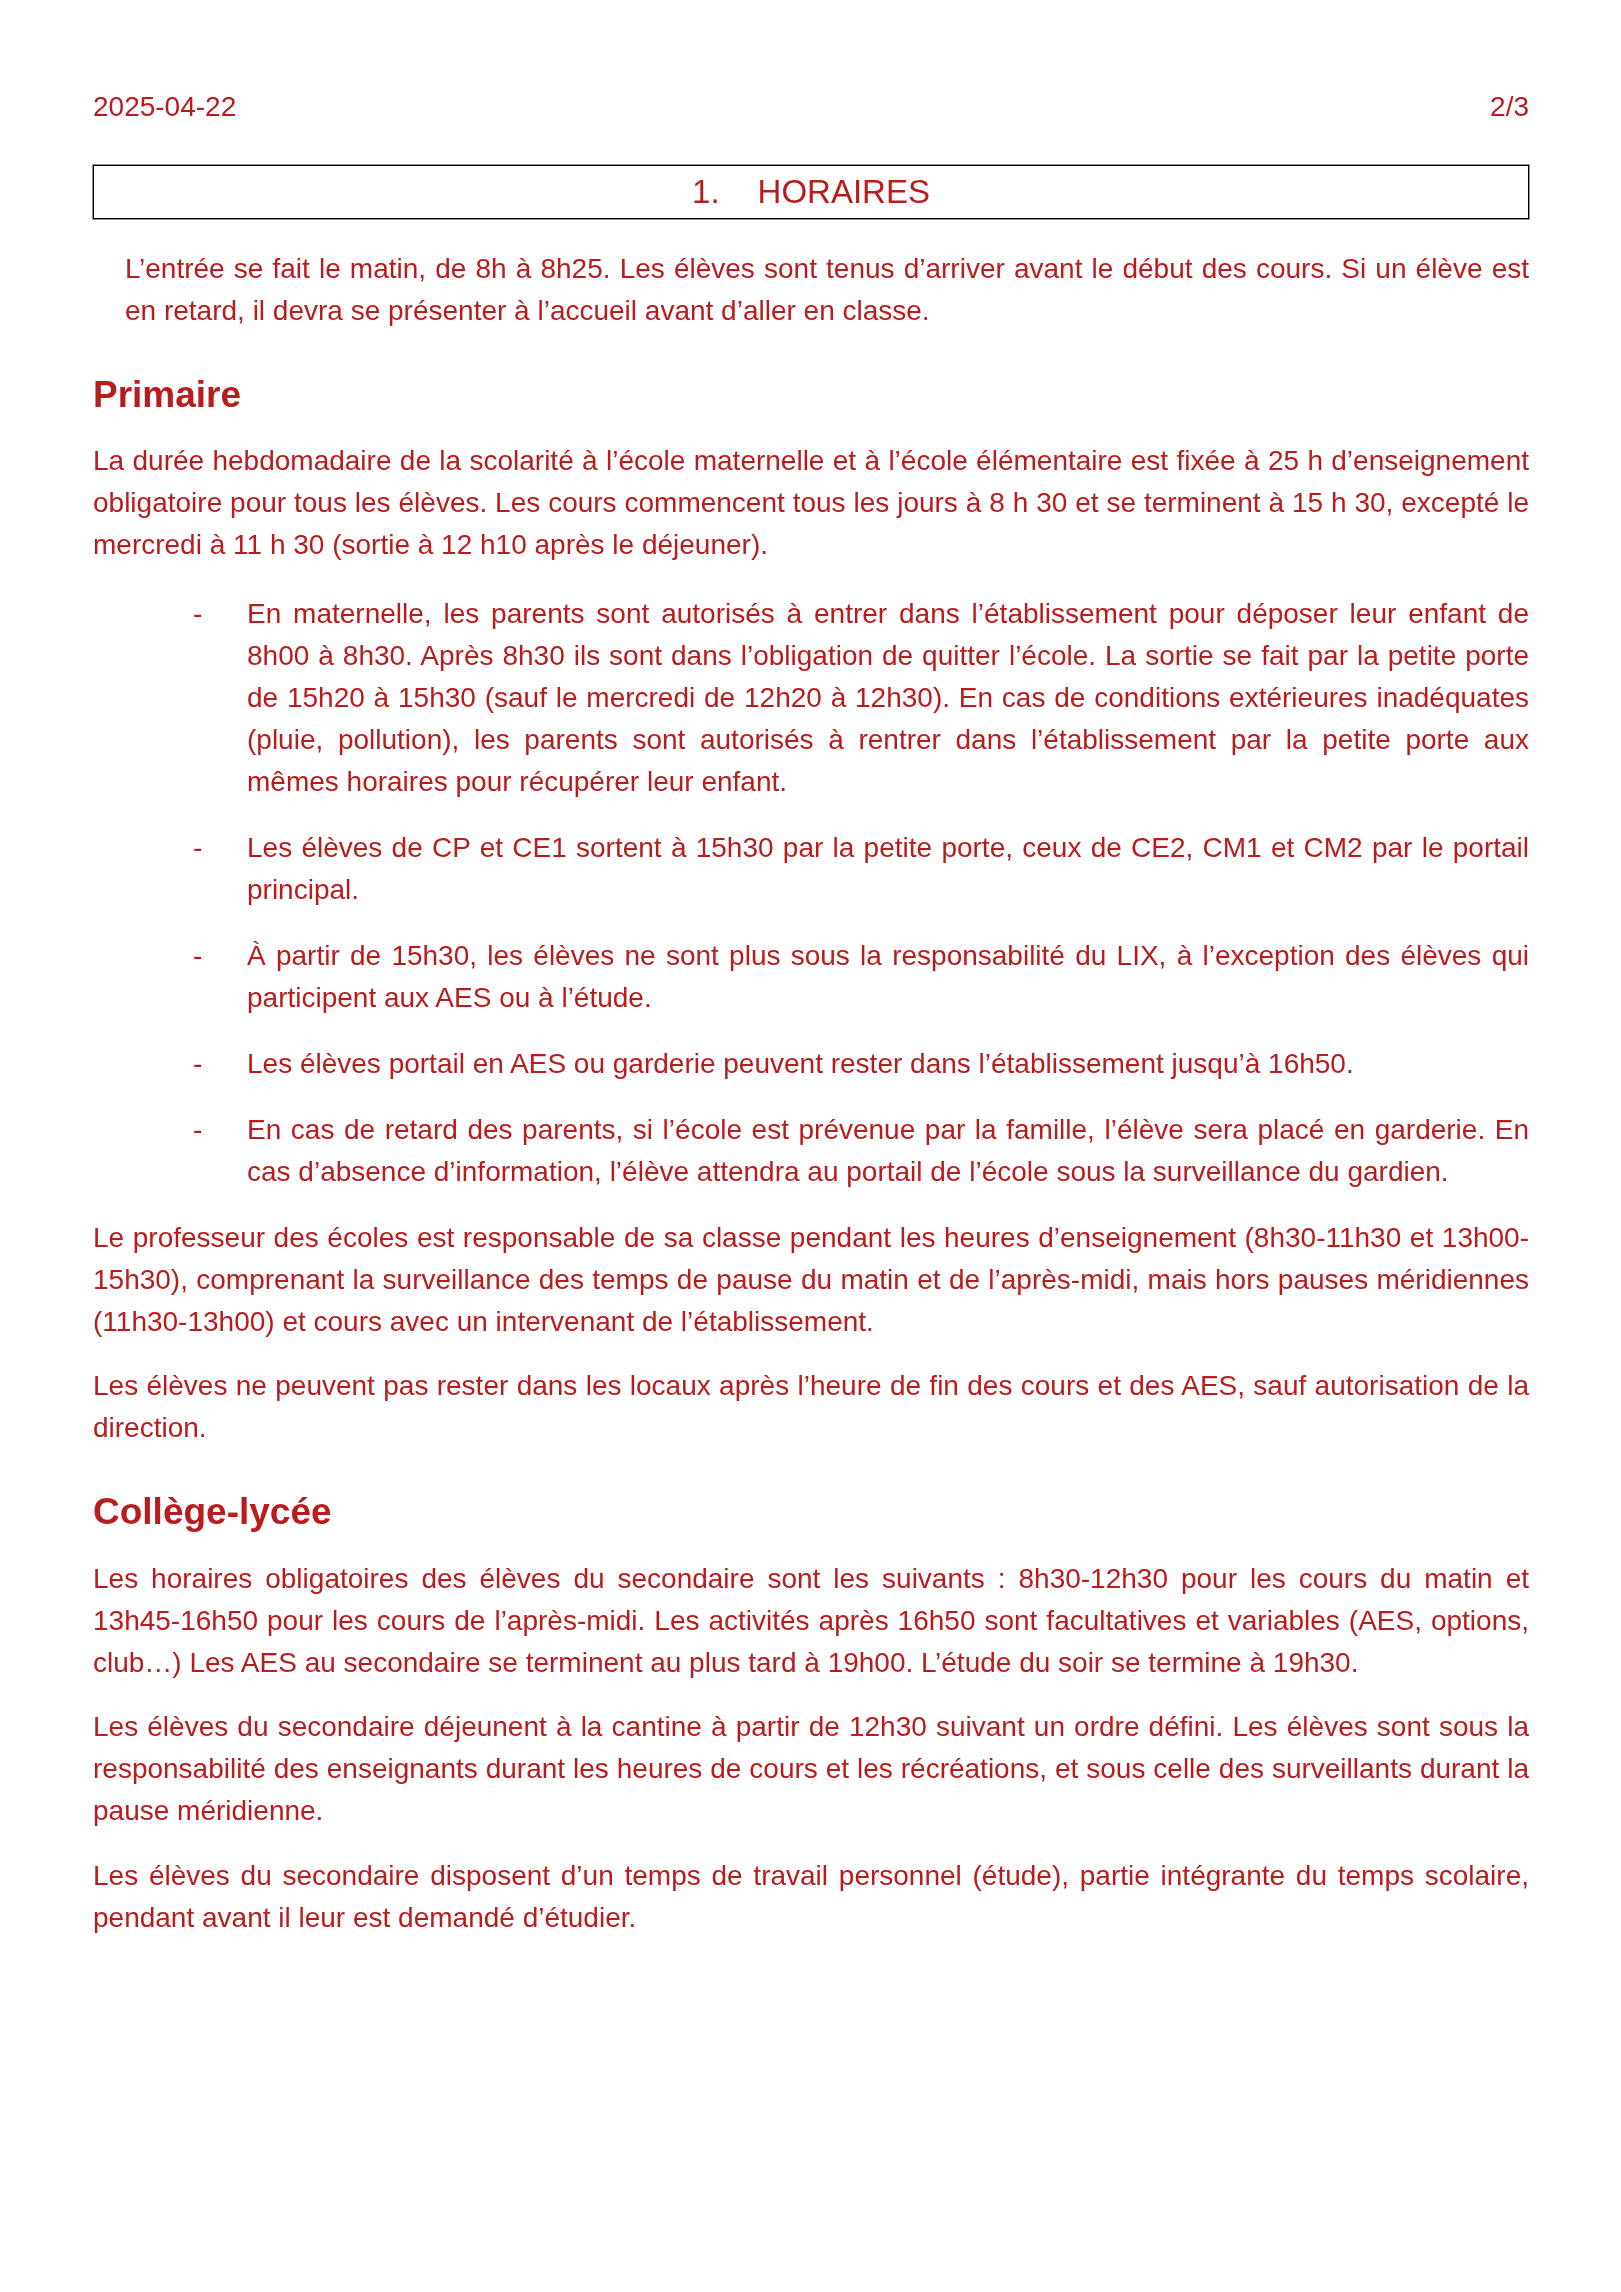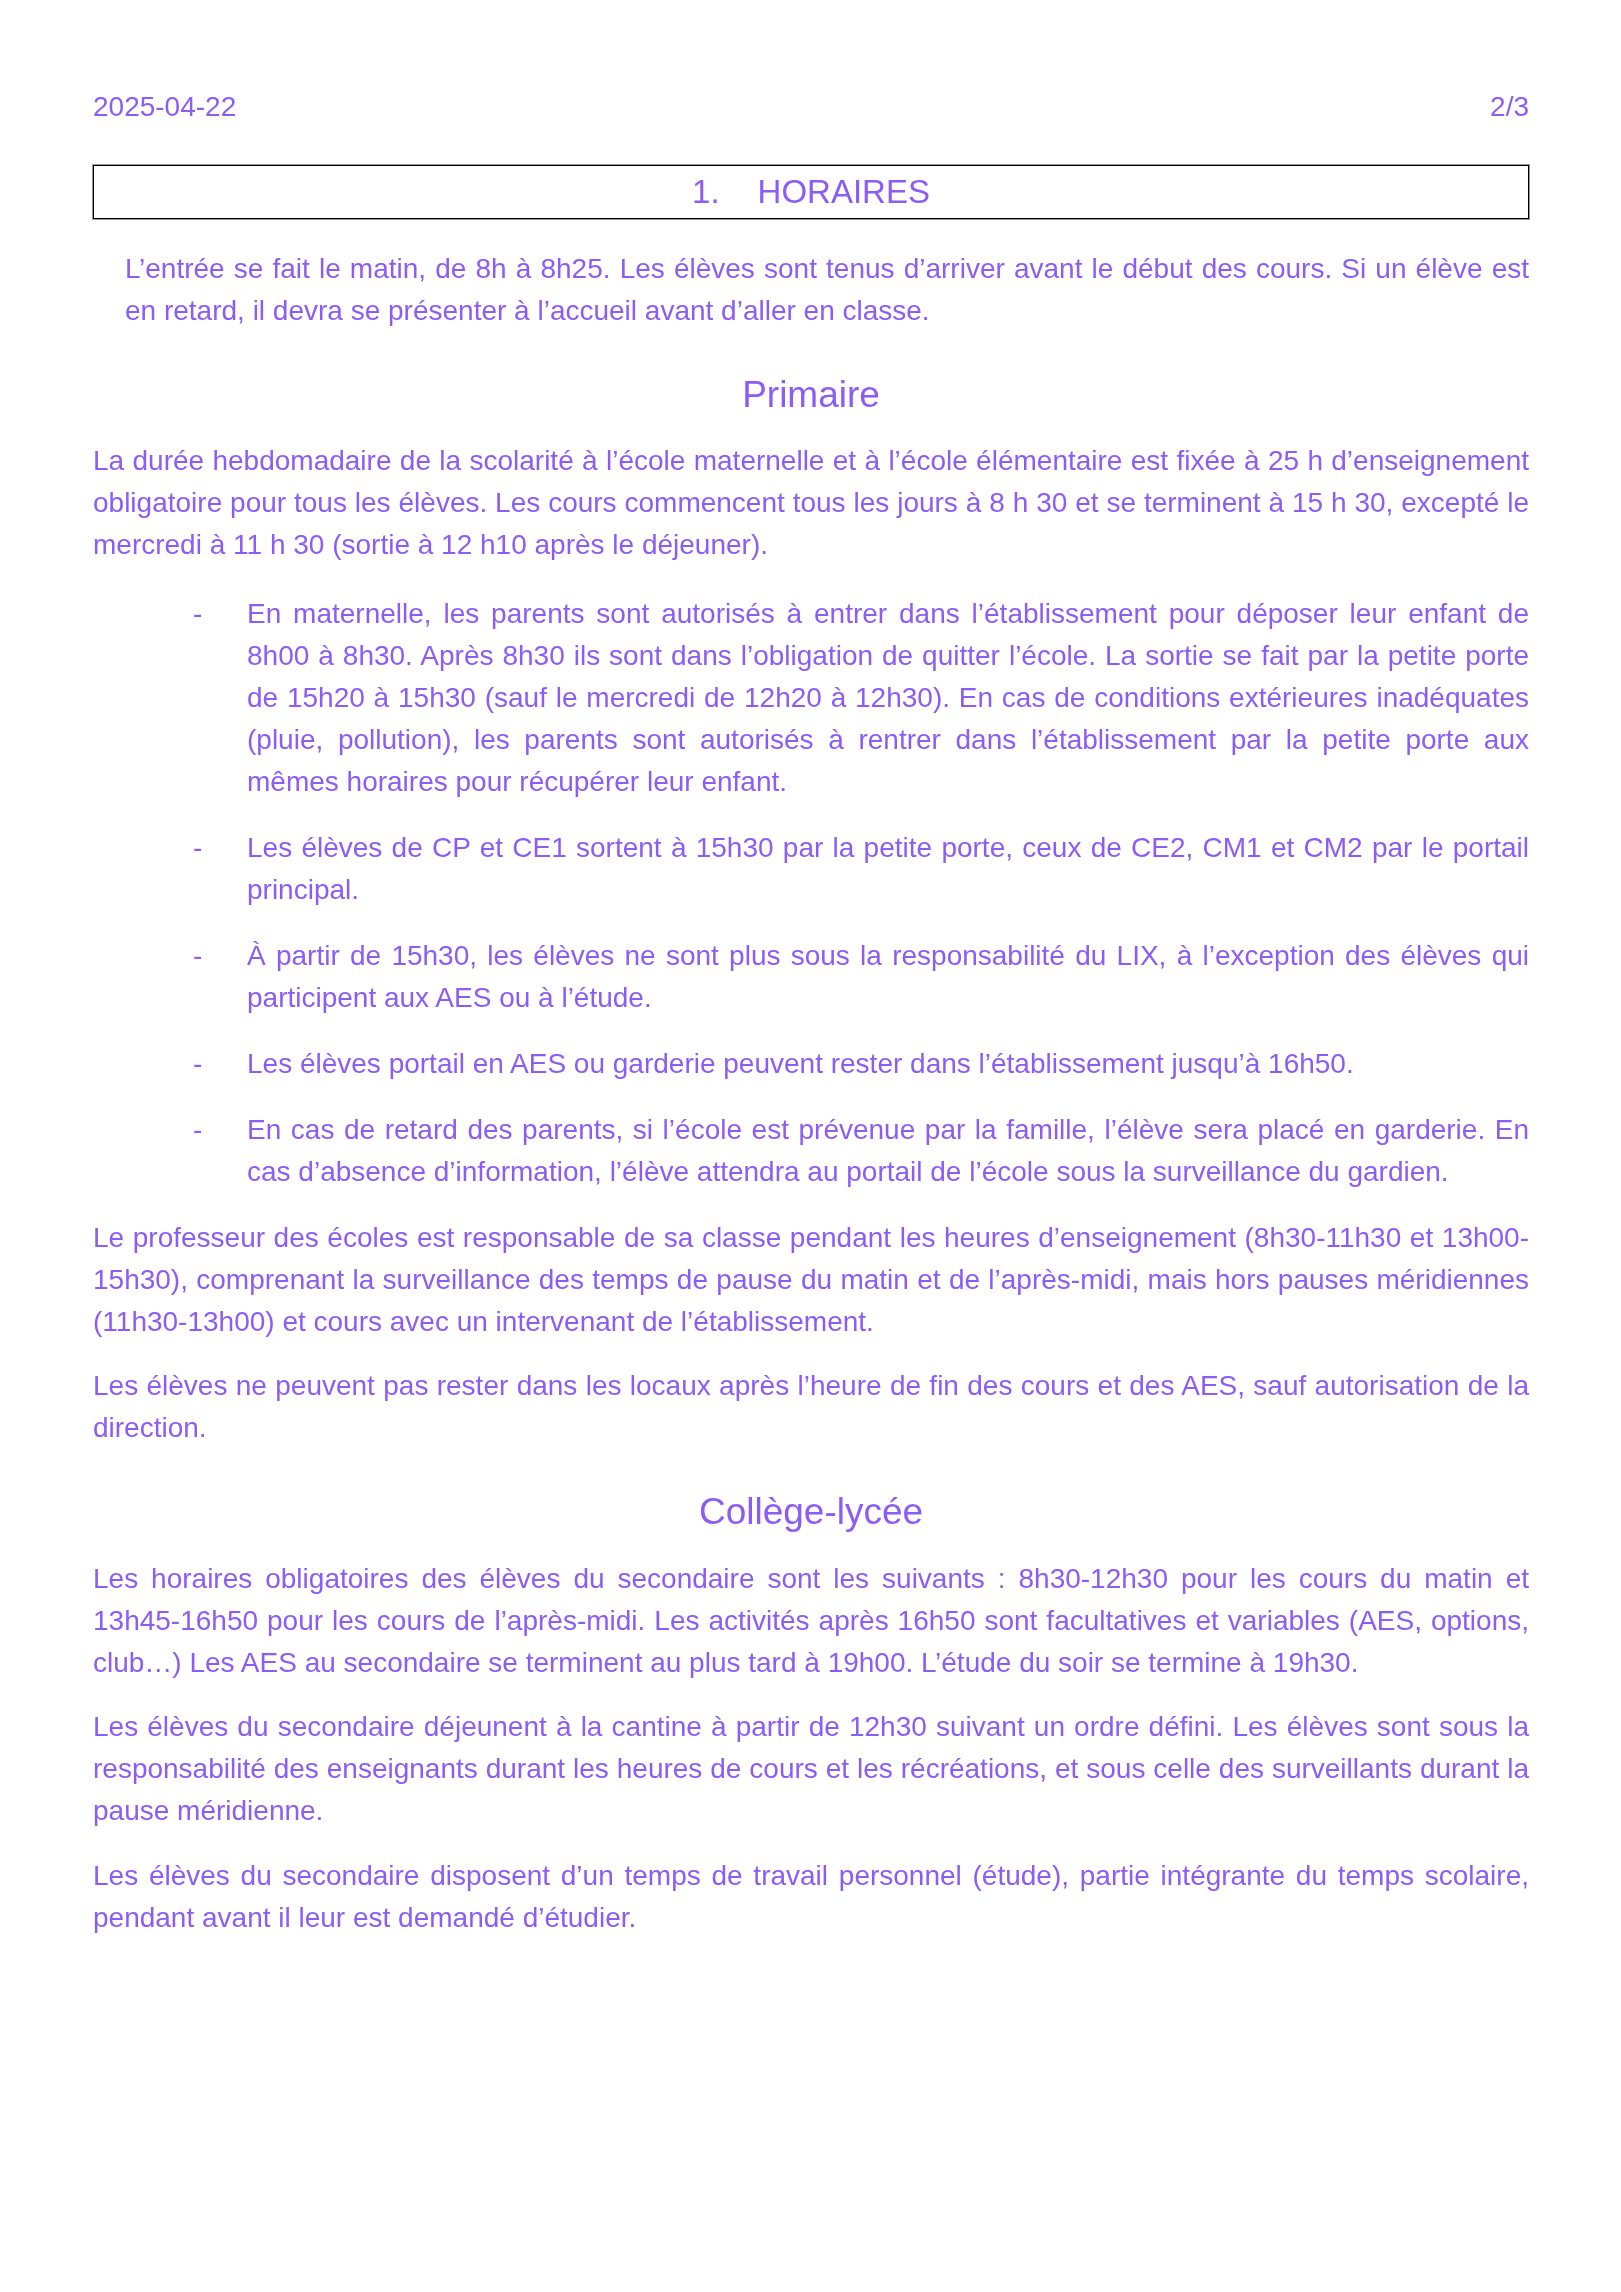--- a/index.html
+++ b/index.html
@@ -7,21 +7,21 @@
     padding: 0;
     background: #ffffff;
   }
   .page {
     position: relative;
     width: 1622px;
     height: 2293px;
     box-sizing: border-box;
     padding: 90px 93px 0 93px;
     background: #ffffff;
-    color: #8b5cf6;
+    color: #b91c1c;
     font-family: "Liberation Sans", "DejaVu Sans", sans-serif;
     overflow: hidden;
   }
   .doc-header {
     display: flex;
     justify-content: space-between;
     align-items: baseline;
     font-size: 28px;
     line-height: 1.2;
   }
@@ -43,24 +43,24 @@
     line-height: 42px;
     text-align: justify;
     margin: 22.4px 0;
   }
   .first-para {
     margin-top: 29px;
     margin-left: 32px;
   }
   h2.section-heading {
     font-size: 37px;
-    font-weight: 400;
+    font-weight: 700;
     line-height: 1.2;
     margin: 41px 0 23px 0;
-    text-align: center;
+    text-align: left;
   }
   ul.bullet-list {
     list-style: none;
     margin: 27px 0 22.4px 0;
     padding: 0;
   }
   ul.bullet-list li {
     position: relative;
     font-size: 28px;
     line-height: 42px;

